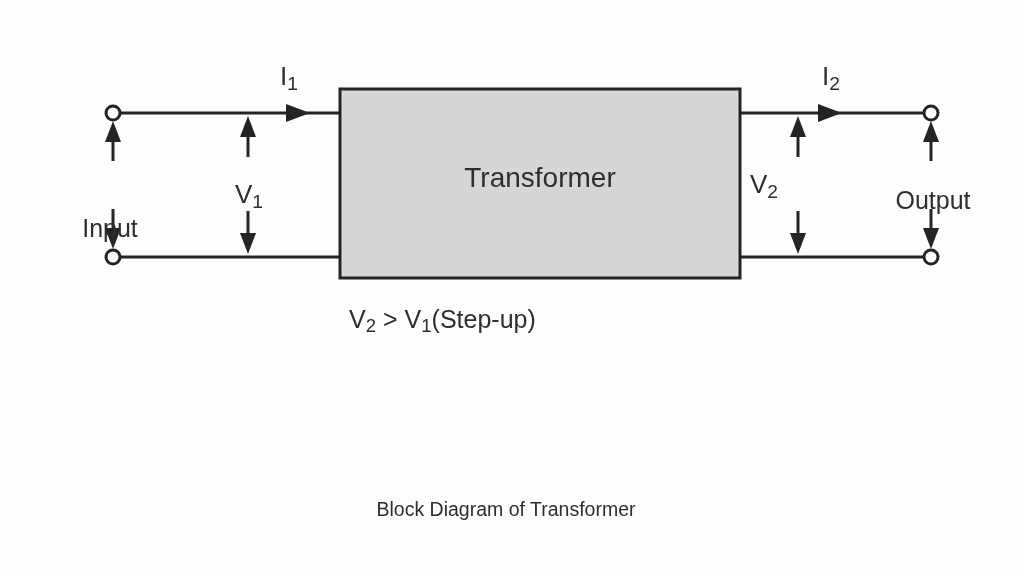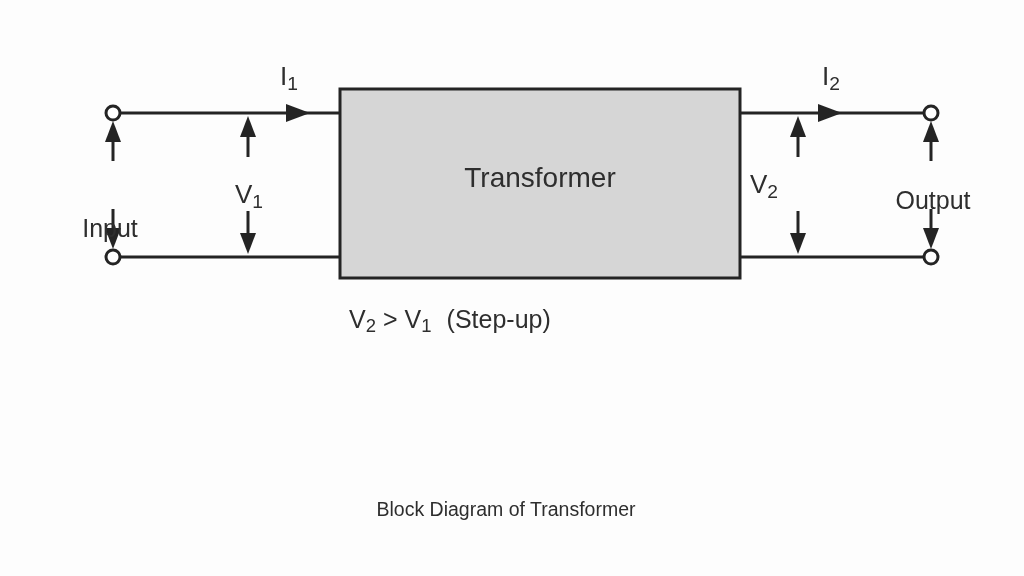--- a/index.html
+++ b/index.html
@@ -39,21 +39,21 @@
   .block-label{font-size:28px;}
   .equations{
     position:absolute;
     left:349px;top:302px;
     font-size:25px;
     line-height:35px;
     white-space:nowrap;
     color:var(--text);
   }
   .eq .op{margin:0 7px;}
-  .eq .note{margin-left:15px;}
+  .eq .note{}
   .caption{
     position:absolute;
     left:506px;top:509px;
     transform:translate(-50%,-50%);
     font-size:19.5px;
     white-space:nowrap;
     color:var(--text);
     text-align:right;
   }
 </style>

